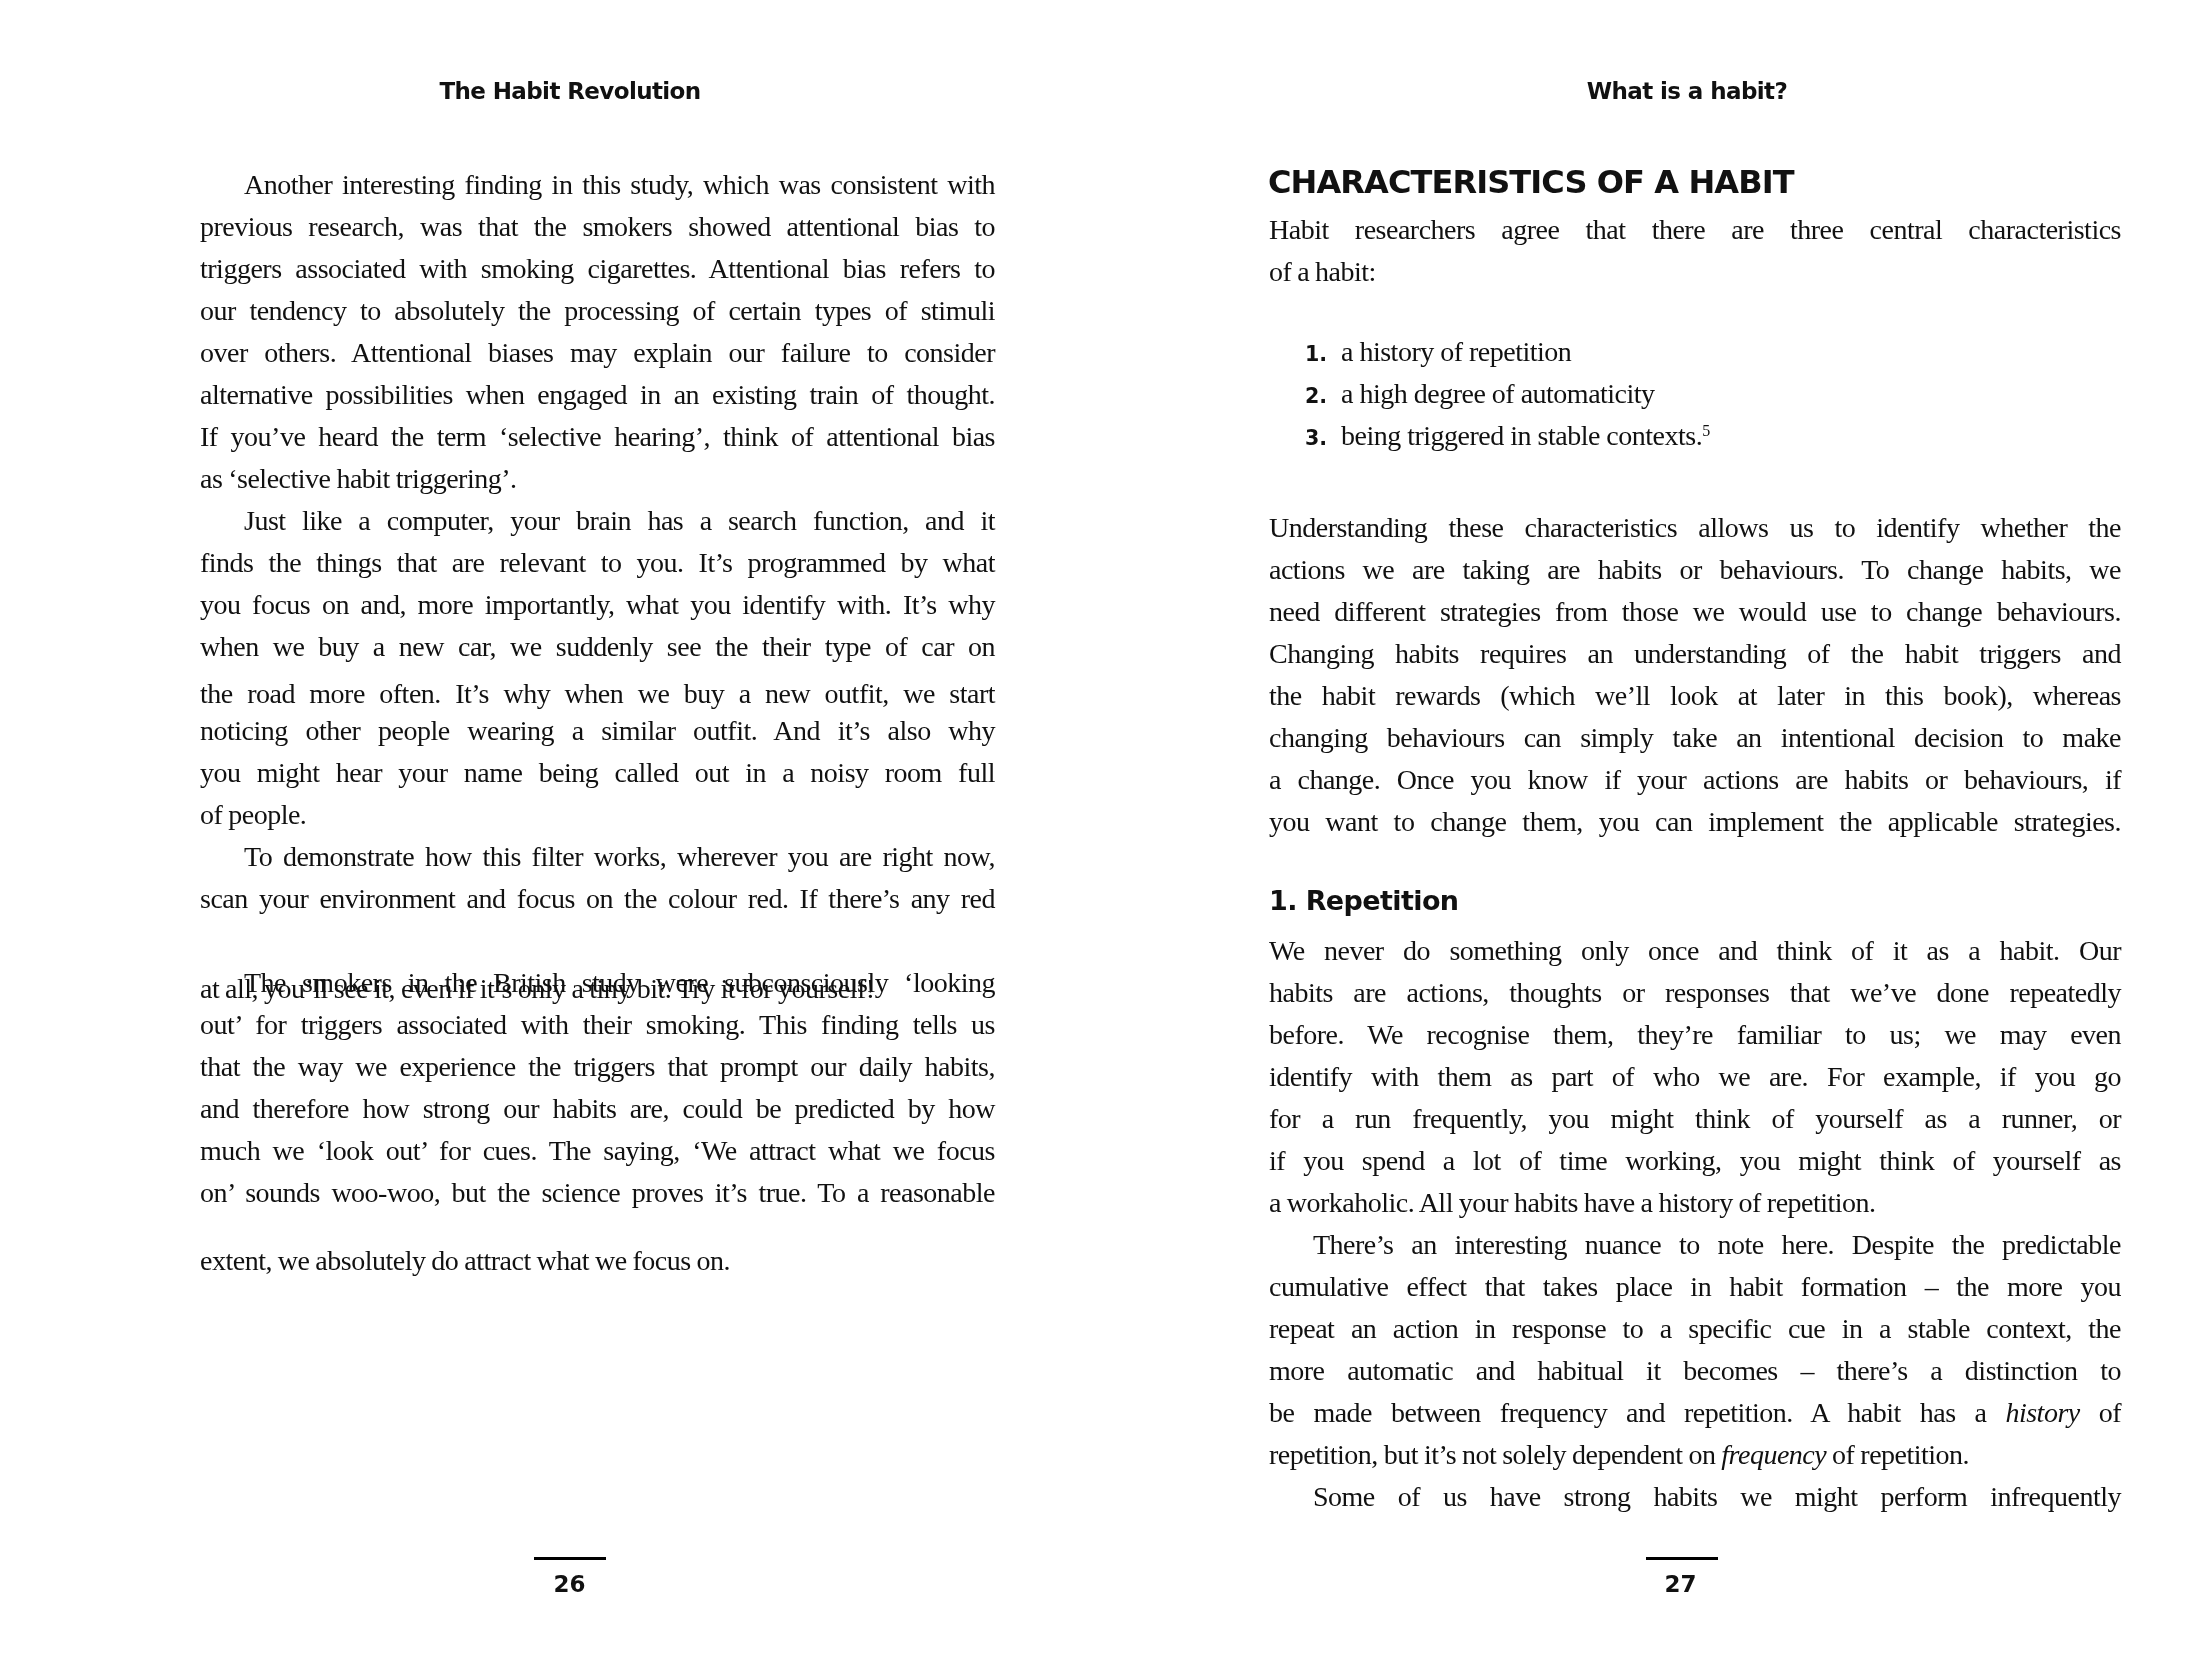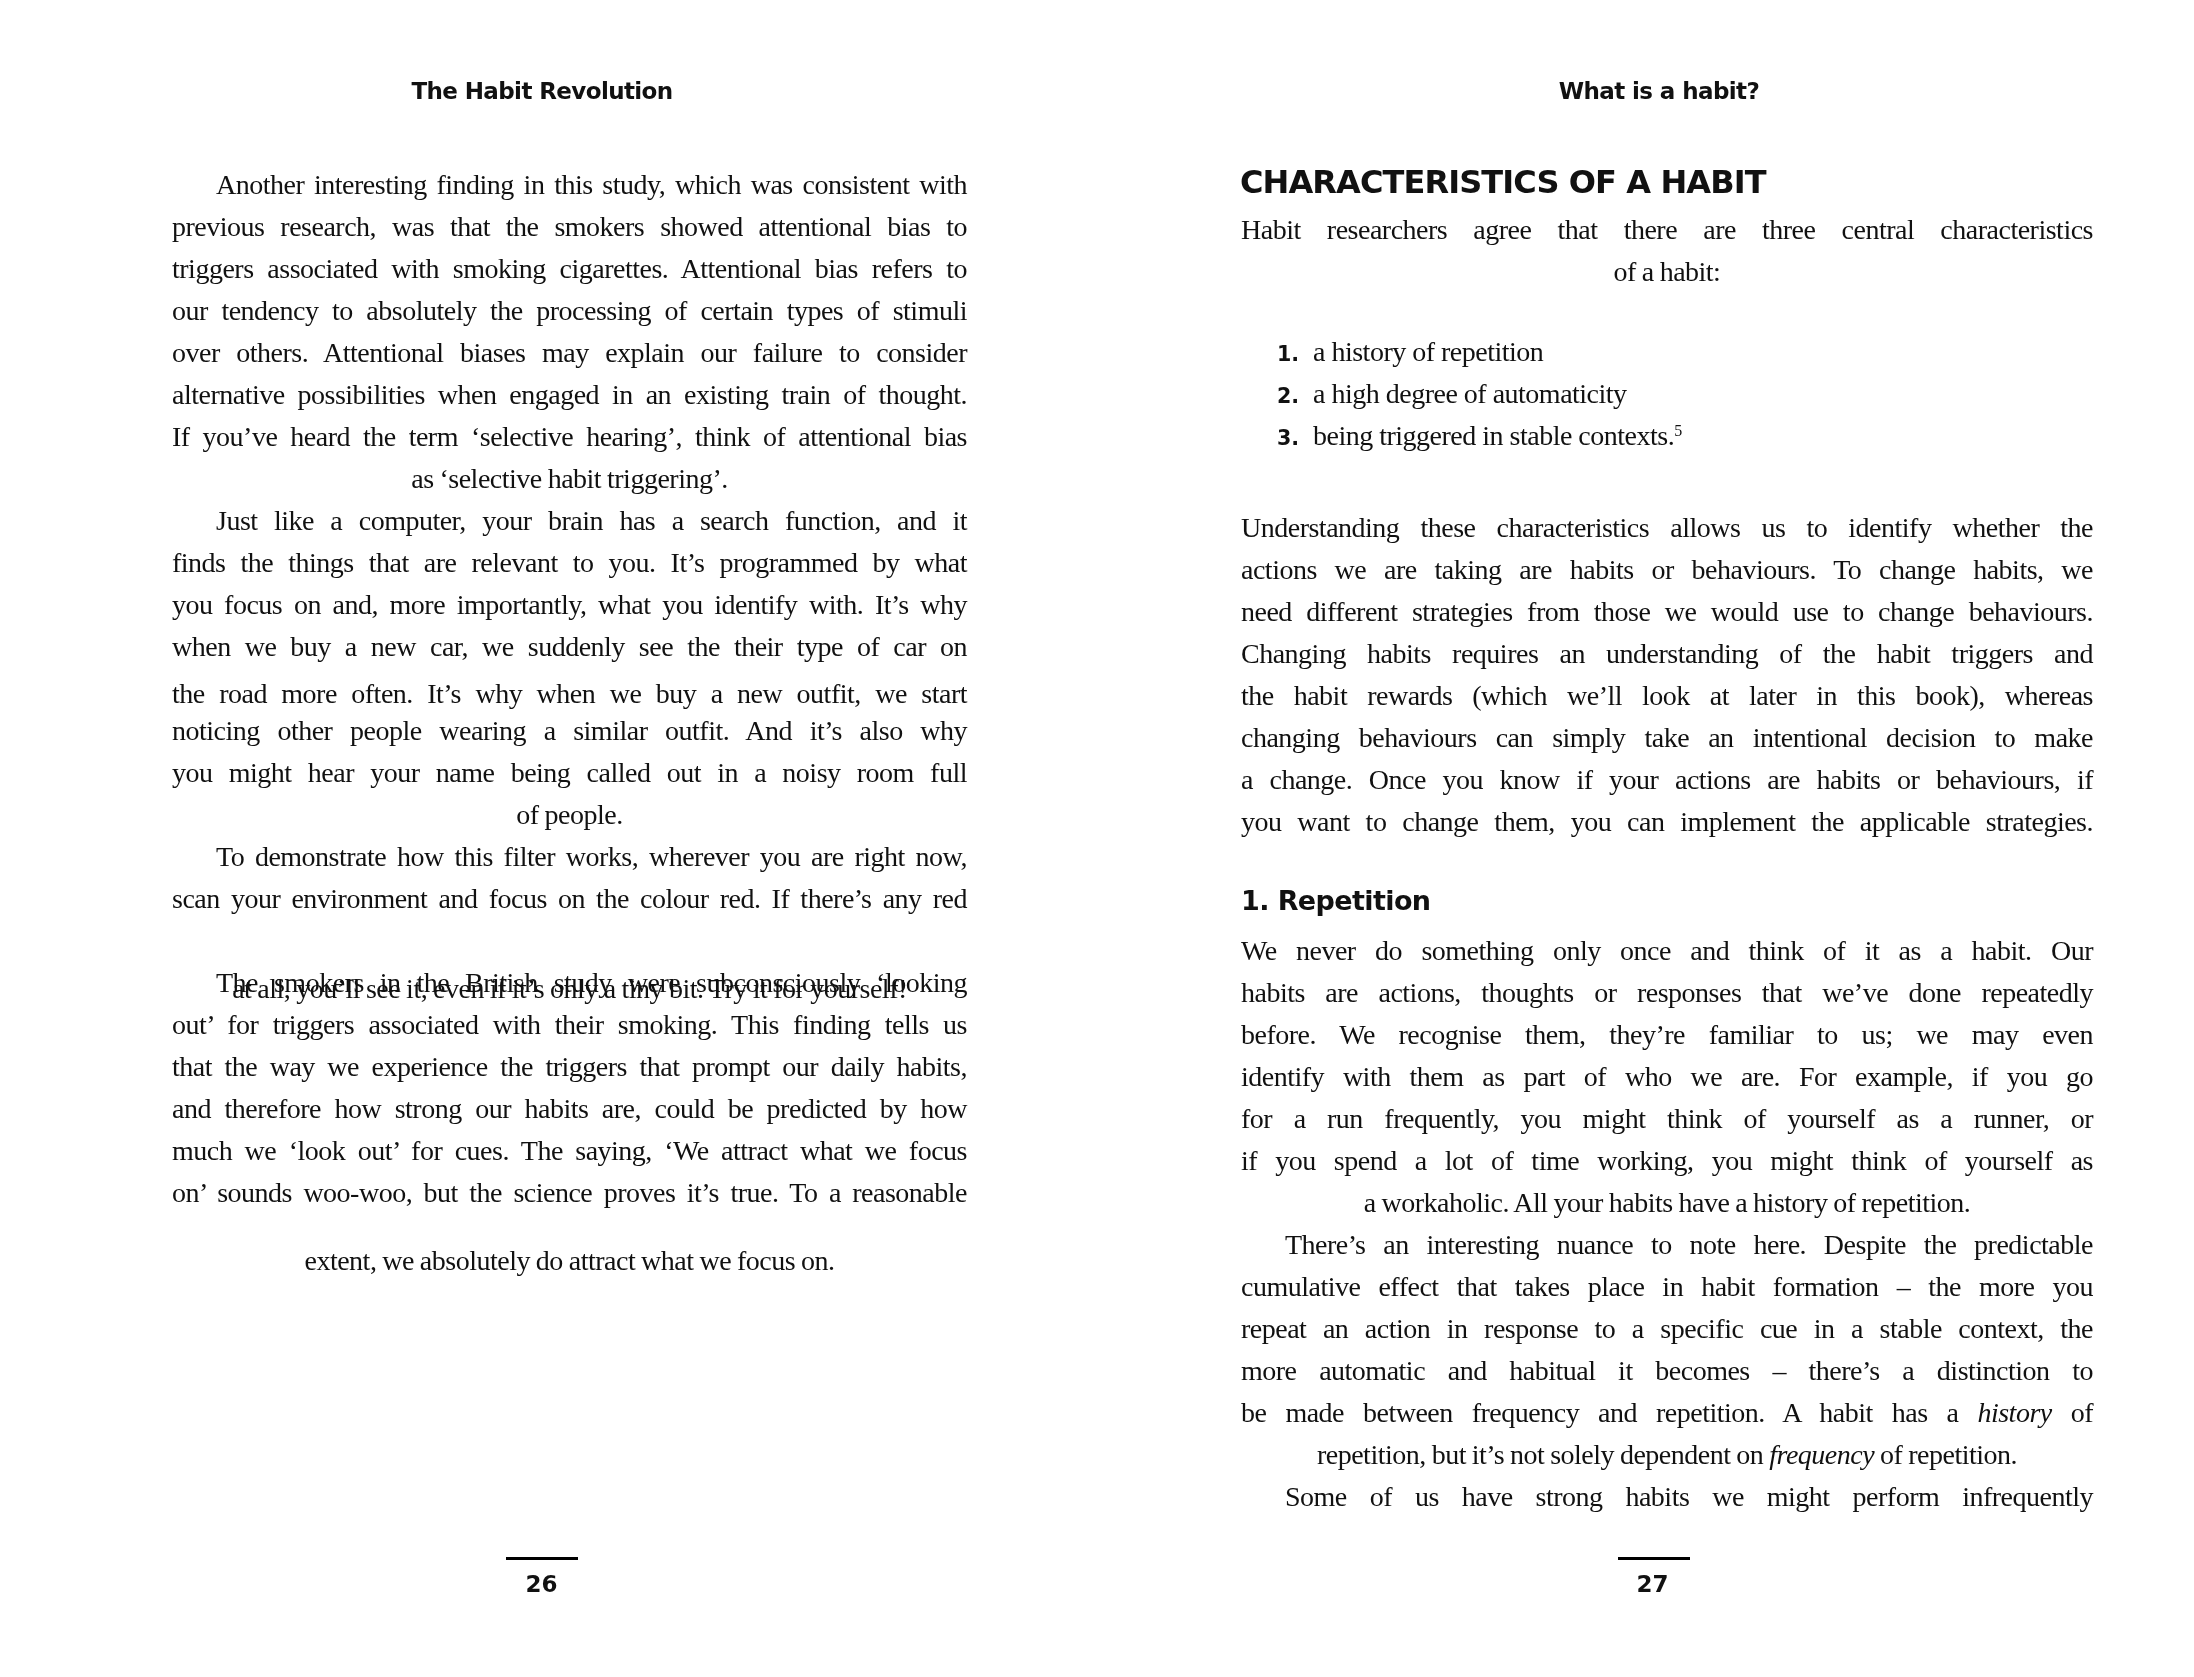--- a/index.html
+++ b/index.html
@@ -1,37 +1,37 @@
 <!DOCTYPE html>
 <html style="font-size:9.7px"><head>
 <meta charset="utf-8">
 <style>
   html, body { margin: 0; padding: 0; background: #ffffff; }
   body { width: 2194px; height: 1678px; position: relative; overflow: hidden; color: #111111; }
-  .page { position: absolute; top: 0; height: 1640px; }
+  .page { position: absolute; top: 0; height: 1640px; margin-left: 28px; }
   #page-left { left: 0; width: 1097px; }
   #page-right { left: 1097px; width: 1097px; }
   .running-head {
     position: absolute; top: 78px; font-family: "DejaVu Sans", sans-serif; font-weight: bold;
     font-size: 23px; letter-spacing: -0.6px; text-align: center; white-space: nowrap;
   }
   #page-left .running-head { left: 366px; width: 352px; }
   #page-right .running-head { left: 386px; width: 352px; }
   .chapter-heading {
     position: absolute; top: 163px; left: 143px; width: 838px; text-align: left;
     font-family: "DejaVu Sans", sans-serif; font-weight: bold; font-size: 32px; letter-spacing: -0.9px;
     white-space: nowrap;
   }
   .section-heading {
     position: absolute; left: 144px; font-family: "DejaVu Sans", sans-serif; font-weight: bold;
     font-size: 27px; letter-spacing: -0.6px; white-space: nowrap;
   }
   .line {
     position: absolute; height: 36px; line-height: 36px; white-space: nowrap;
-    font-family: "Liberation Serif", serif; font-size: 28px; letter-spacing: -0.5px; word-spacing: -0.6px; text-align: center;
+    font-family: "Liberation Serif", serif; font-size: 28px; letter-spacing: -0.5px; word-spacing: -0.6px;
   }
   .line.justify { text-align: justify; text-align-last: justify; }
   #page-left .line { left: 172px; width: 795px; }
   #page-right .line { left: 144px; width: 852px; }
   .ind { display: inline-block; width: 44px; }
   .list-item { position: absolute; left: 180px; height: 36px; line-height: 24px; white-space: nowrap; }
   .list-num {
     display: inline-block; width: 36px; font-family: "DejaVu Sans", sans-serif; font-weight: bold;
     font-size: 20.6px;
   }

